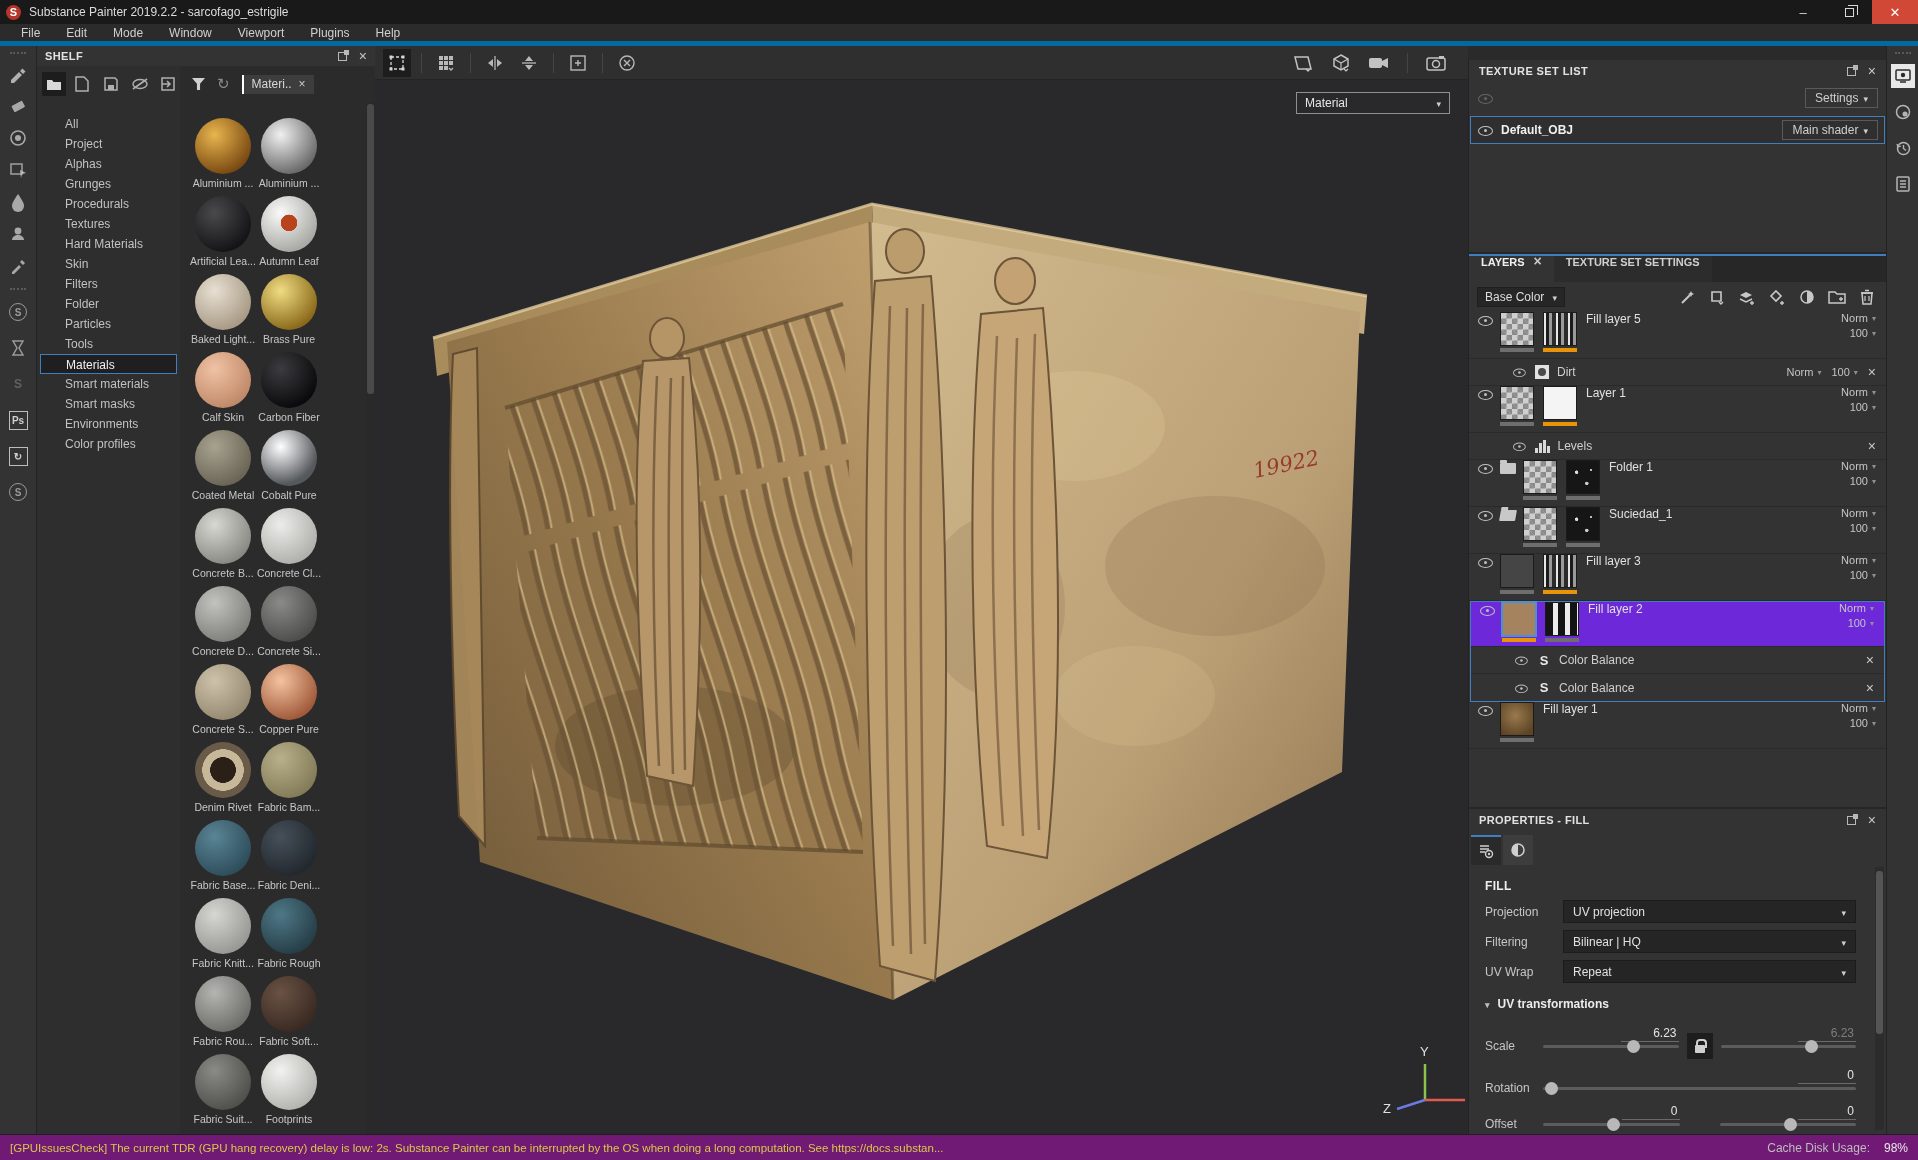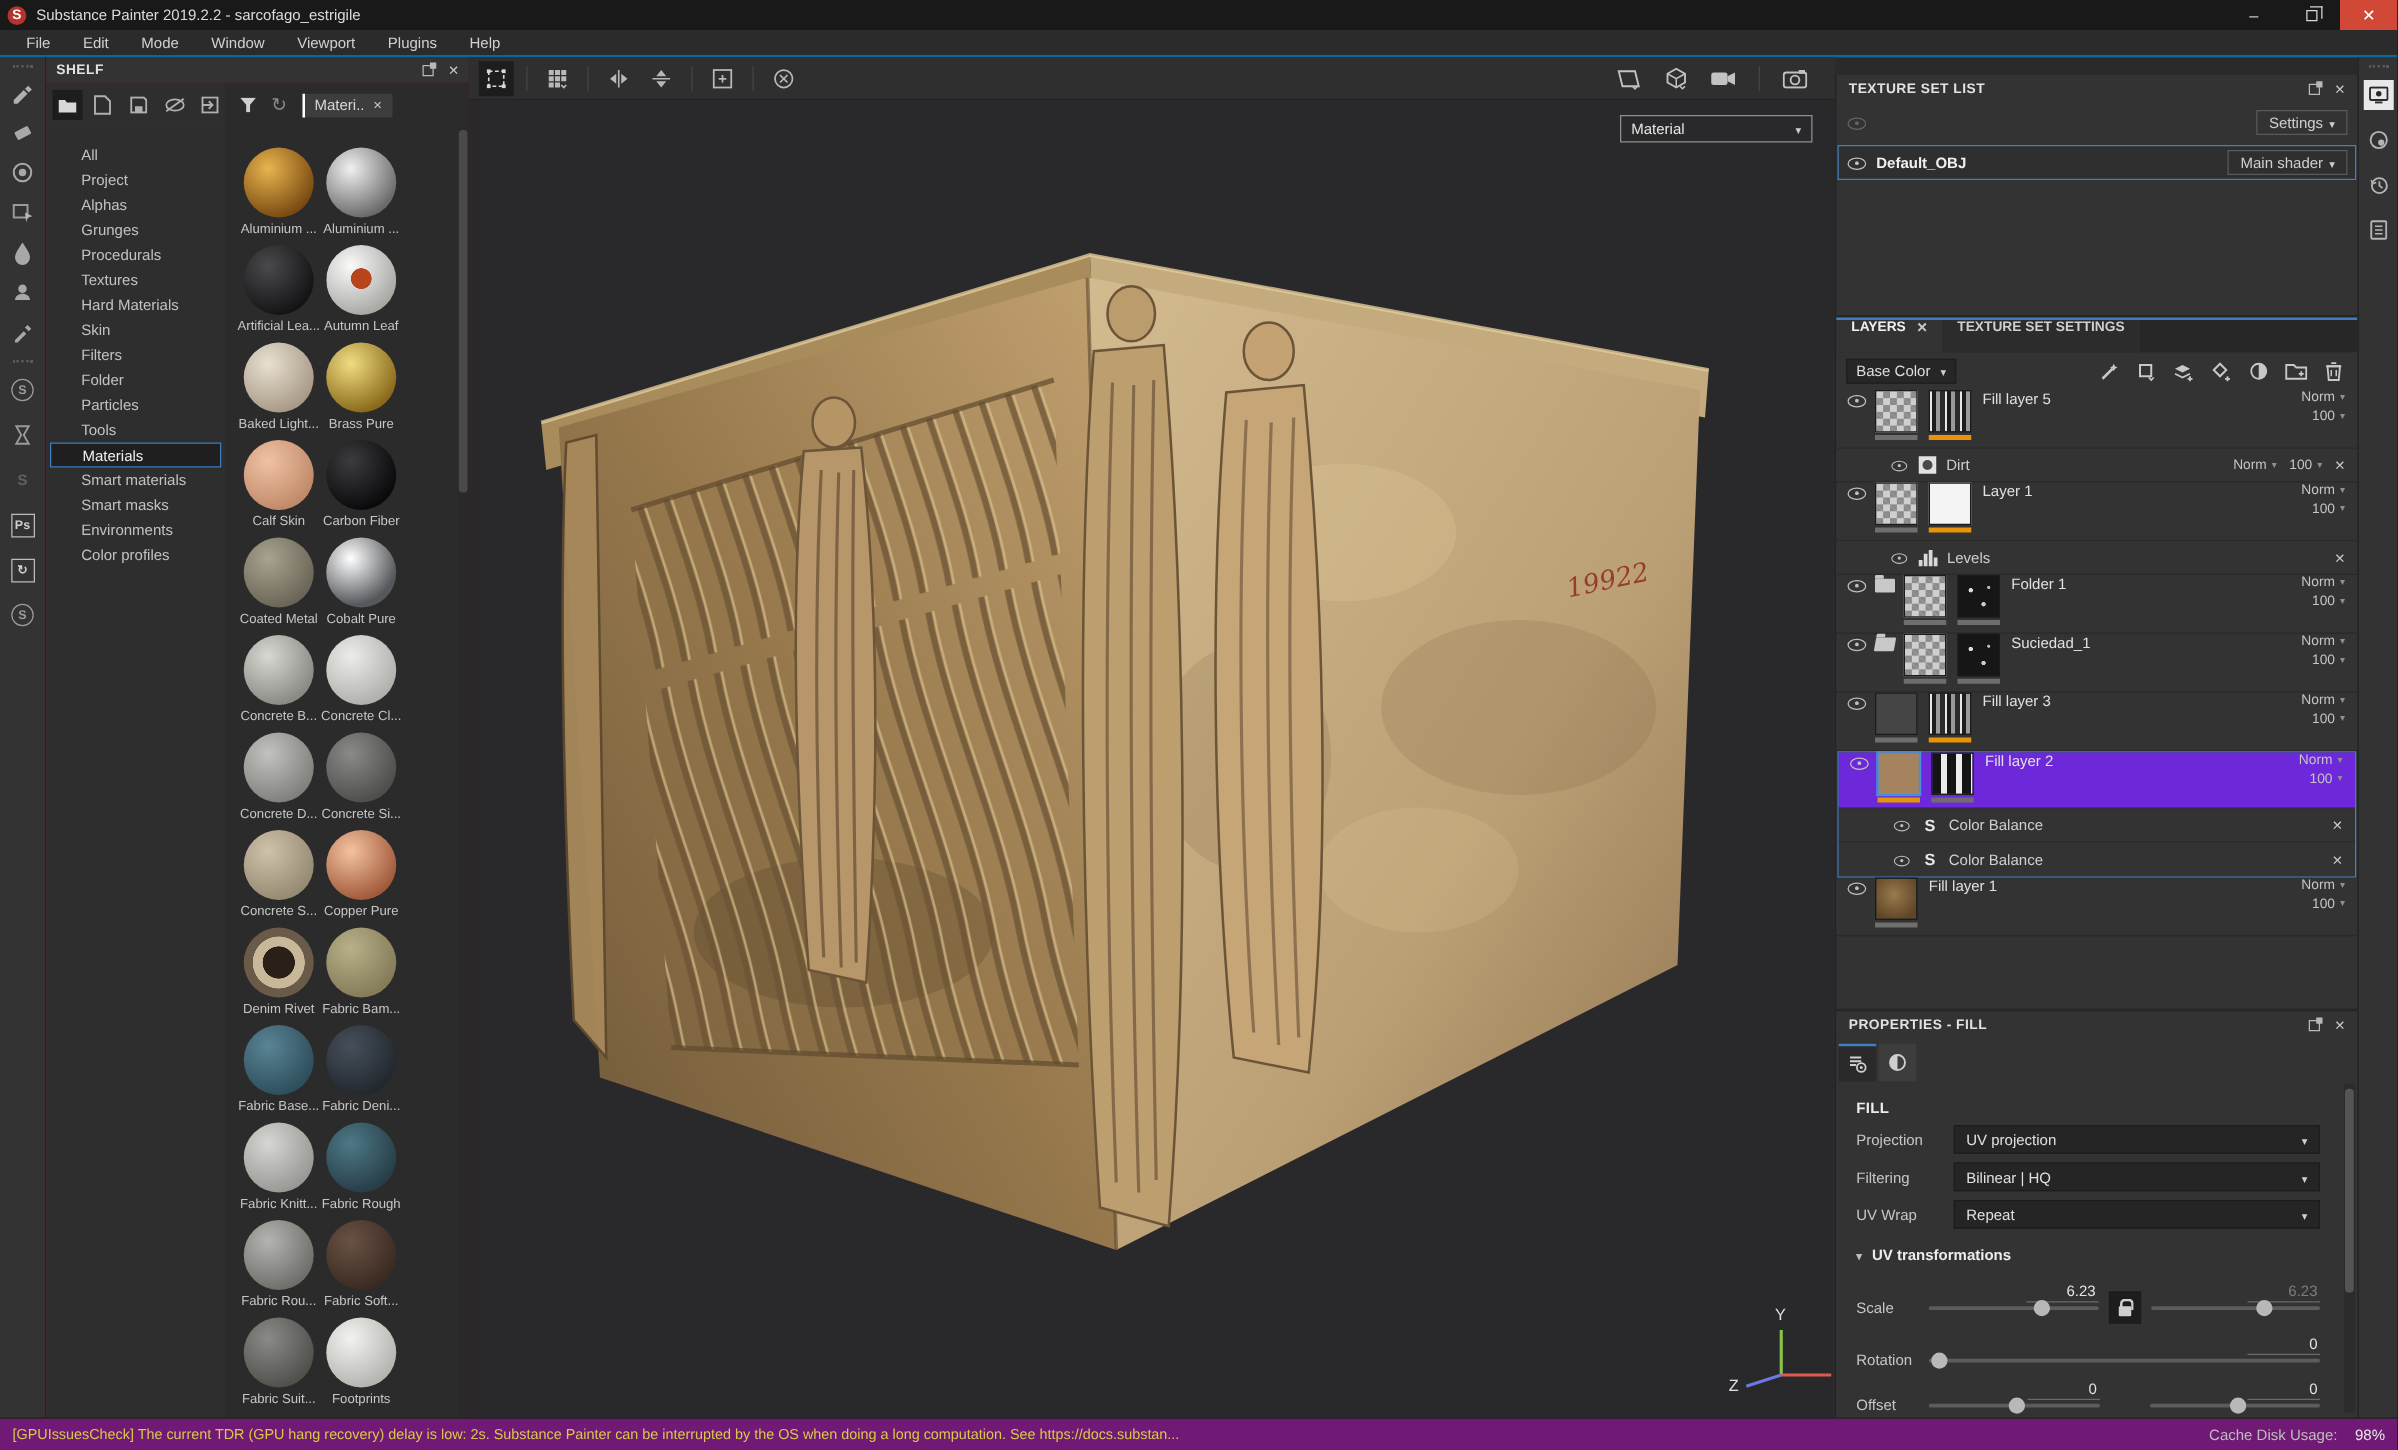--- a/index.html
+++ b/index.html
@@ -18,40 +18,40 @@
   .win-controls { margin-left:auto; display:flex; height:100%; }
   .win-btn { width:46px; height:100%; display:flex; align-items:center; justify-content:center;
              color:#d8d8d8; font-size:13px; }
   .win-btn.close { background:#d14836; color:#fff; }
   .restore-ico { position:relative; width:9px; height:9px; border:1px solid #d8d8d8; }
   .restore-ico::before { content:""; position:absolute; left:2px; top:-4px; width:9px; height:9px;
              border:1px solid #d8d8d8; border-left:none; border-bottom:none; }
 
   
   .menubar { position:absolute; top:24px; left:0; right:0; height:22px; background:#2b2b2b;
-             border-bottom:2px solid #0369a1; display:flex; align-items:center; padding-left:8px; }
+             border-bottom:5px solid #0369a1; display:flex; align-items:center; padding-left:8px; }
   .menu-item { padding:0 13px; color:#d0d0d0; }
 
   
   .left-dock { position:absolute; left:0; top:46px; width:37px; bottom:26px; background:#333;
                border-right:1px solid #232323; display:flex; flex-direction:column; align-items:center; }
   .grip { width:16px; border-top:2px dotted #5a5a5a; margin:6px 0 4px 0; }
   .tool-btn { width:30px; height:30px; display:flex; align-items:center; justify-content:center;
               color:#9e9e9e; margin:1px 0; }
   .tool-btn svg { display:block; }
   .plug-btn { width:24px; height:24px; display:flex; align-items:center; justify-content:center;
               color:#9a9a9a; margin:6px 0; font-weight:bold; }
   .plug-circle { width:18px; height:18px; border:1.5px solid #9a9a9a; border-radius:50%;
                  display:flex; align-items:center; justify-content:center; font-size:10px; }
   .plug-box { width:19px; height:19px; border:1.5px solid #bdbdbd; display:flex; align-items:center;
               justify-content:center; font-size:10px; color:#cfcfcf; }
   .dim { opacity:.45; }
 
   
-  .shelf { position:absolute; left:37px; top:46px; width:338px; bottom:16px; background:#7f1d1d; }
+  .shelf { position:absolute; left:37px; top:46px; width:338px; bottom:16px; background:#7dd3fc; }
   .shelf-header { height:20px; background:#333; display:flex; align-items:center; padding:0 8px; }
   .panel-title { font-weight:bold; font-size:11px; color:#e2e2e2; letter-spacing:.4px; }
   .hdr-icons { margin-left:auto; display:flex; align-items:center; gap:12px; }
   .float-ico { position:relative; width:9px; height:9px; border:1px solid #b8b8b8; }
   .float-ico::before { content:""; position:absolute; right:-3px; top:-3px; width:5px; height:5px;
                        background:#b8b8b8; }
   .x-ico { color:#c8c8c8; font-size:14px; line-height:10px; }
   .shelf-toolbar { position:absolute; top:20px; left:0; width:143px; height:36px; display:flex;
                    align-items:center; gap:5px; padding-left:5px; background:#2e2e2e; }
   .sicon { width:24px; height:24px; display:flex; align-items:center; justify-content:center; color:#b5b5b5; }

